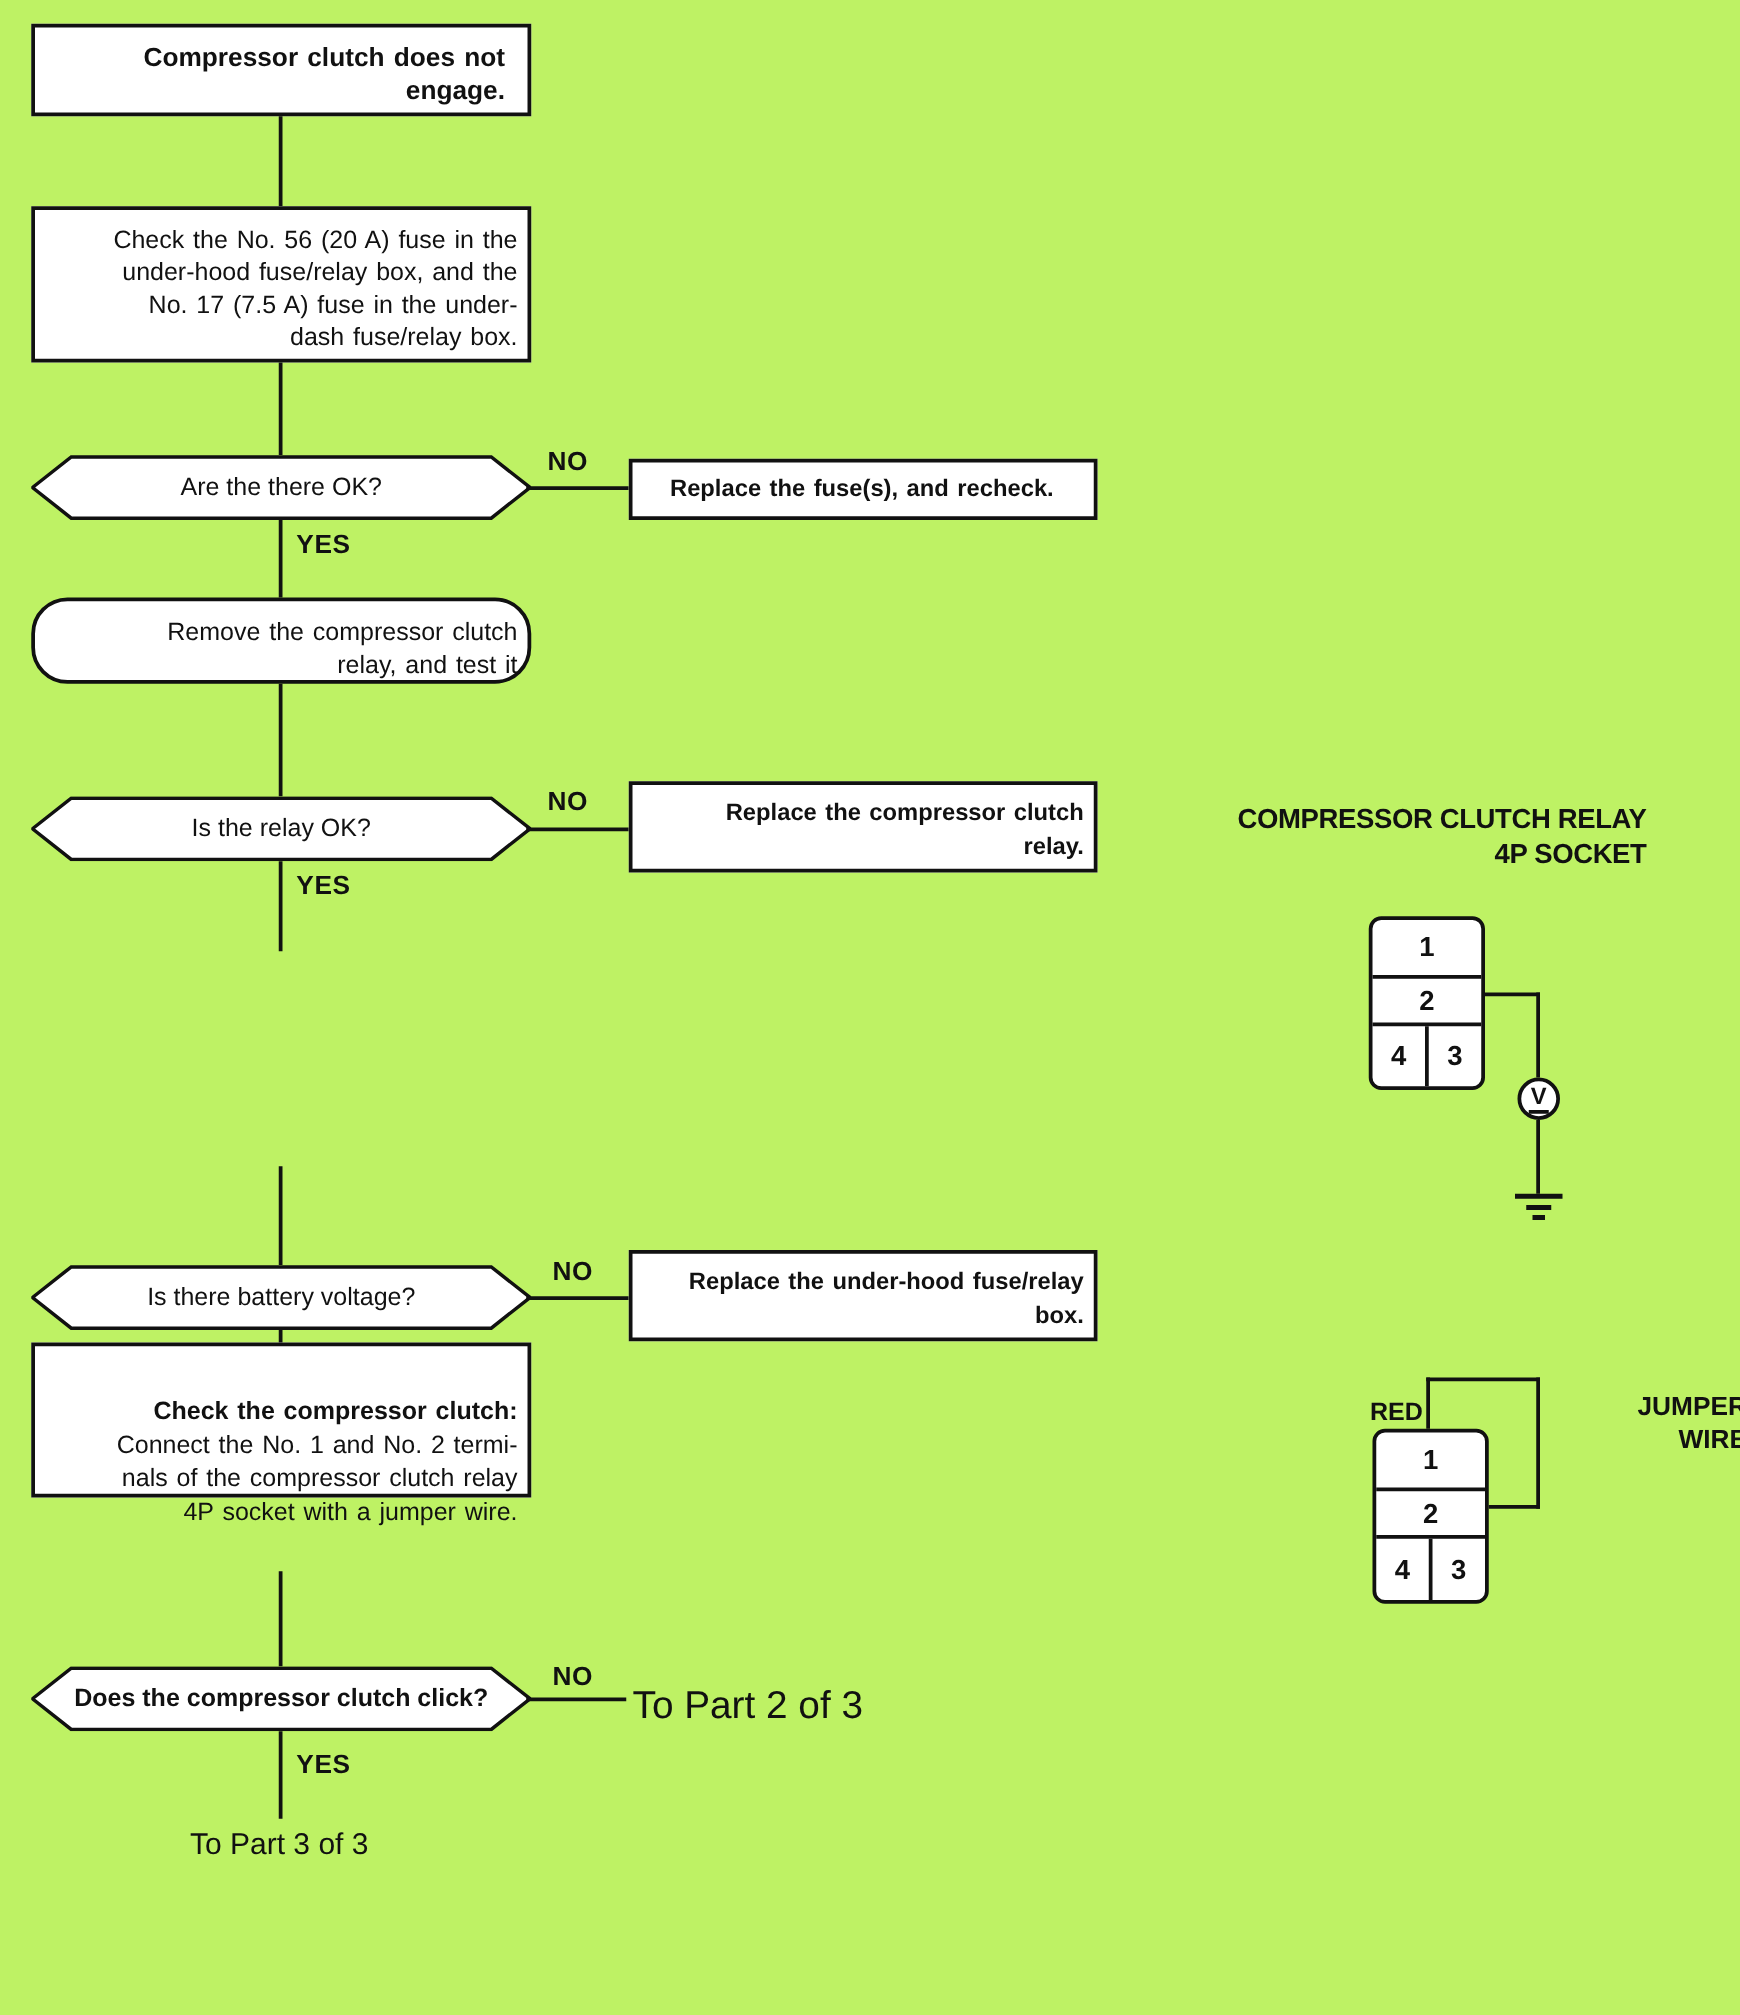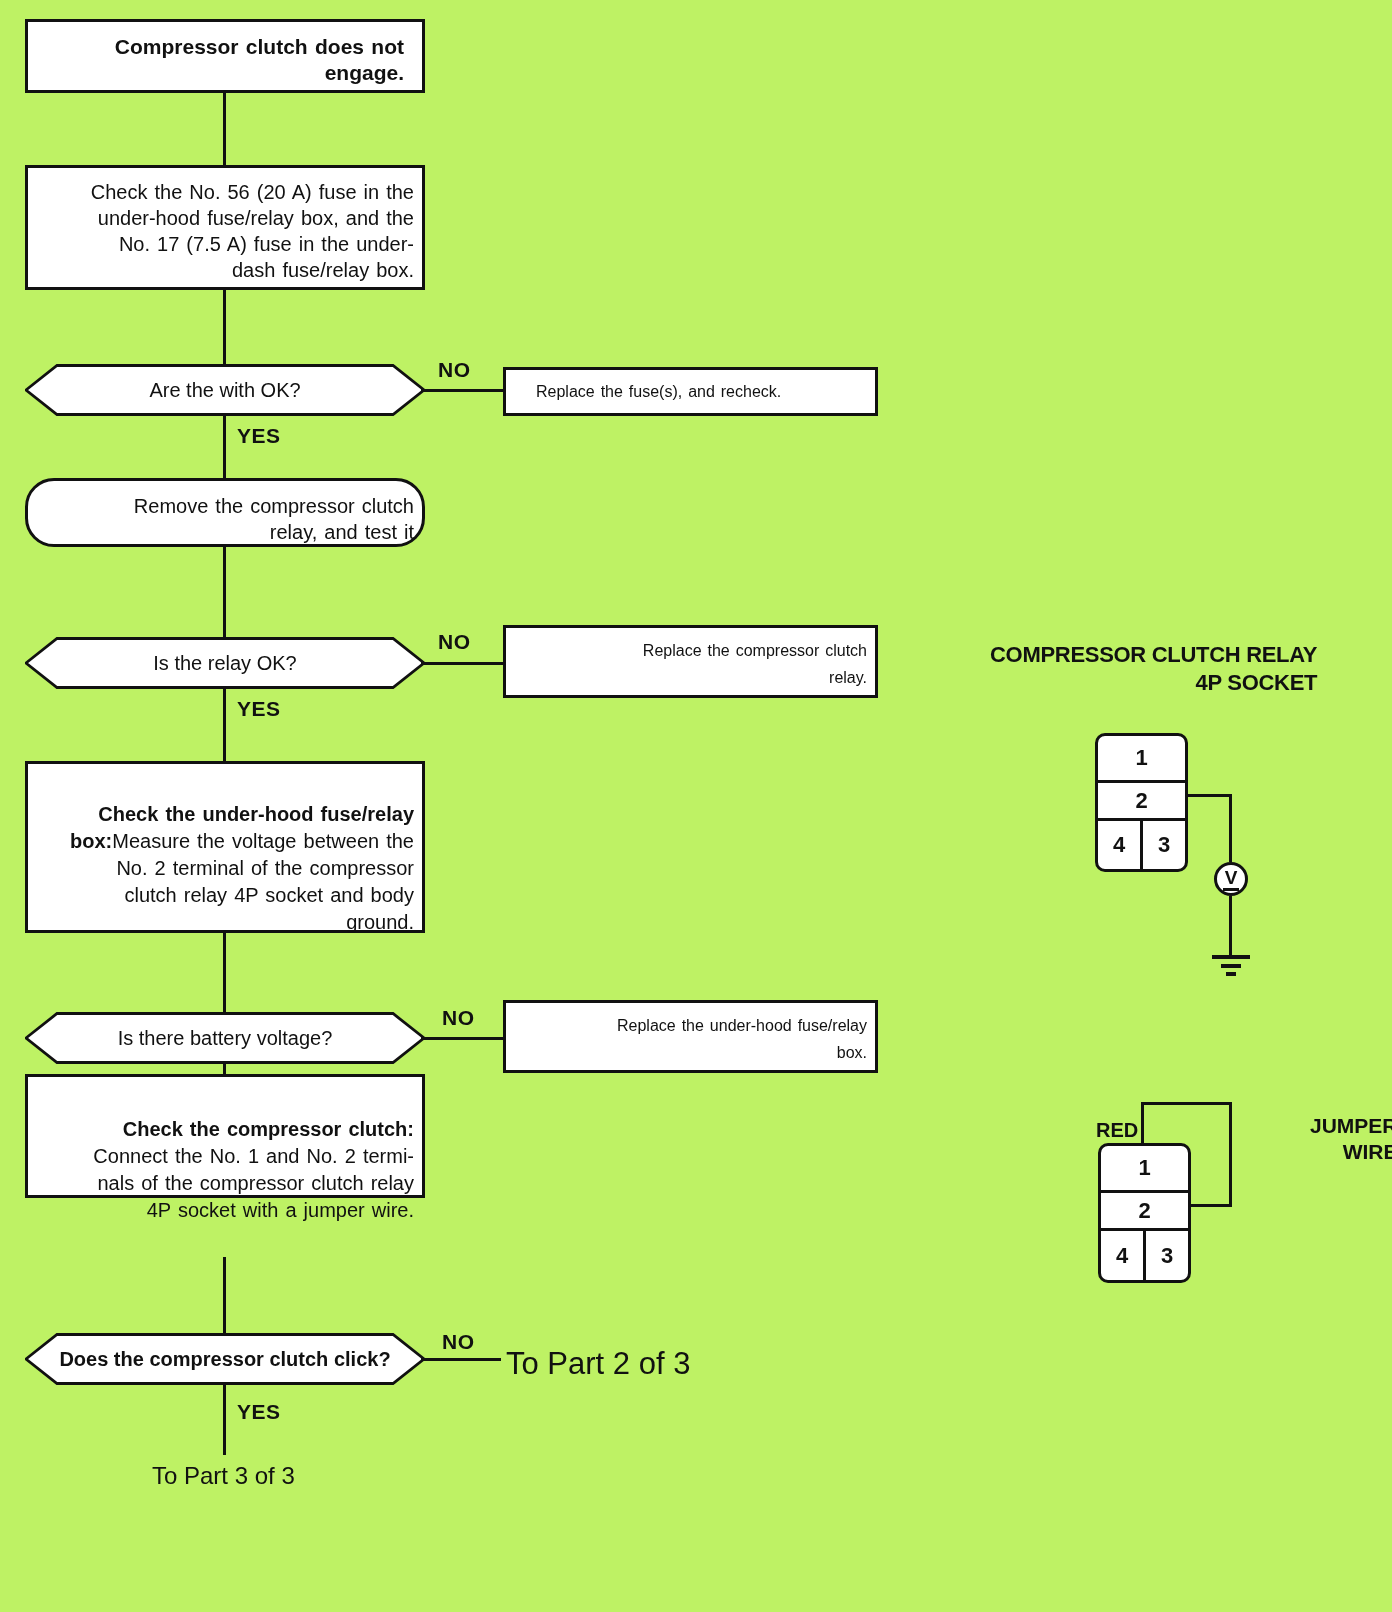--- a/index.html
+++ b/index.html
@@ -6,21 +6,21 @@
   .canvas{
     position:relative;width:1392px;height:1612px;background:#bef264;
     font-family:"Liberation Sans",sans-serif;color:#111;overflow:hidden;text-align:right;
   }
   .box{
     position:absolute;border:3px solid #111;background:#fff;
     font-size:20px;line-height:26px;white-space:pre-line;box-sizing:border-box;
     word-spacing:1.5px;
   }
   .bold{font-weight:bold;}
-  .answer{font-weight:normal;font-size:16px;line-height:27px;}
+  .answer{font-weight:bold;font-size:19px;line-height:27px;}
   .center-v{display:flex;align-items:center;}
   .hex{position:absolute;}
   .hex svg{position:absolute;left:0;top:0;}
   .hex-label{
     position:absolute;left:0;top:0;width:100%;height:100%;
     display:flex;align-items:center;justify-content:center;
     font-size:20px;
   }
   .vline{position:absolute;width:3px;background:#111;}
   .hline{position:absolute;height:3px;background:#111;}
@@ -63,21 +63,21 @@
 under-hood fuse/relay box, and the
 No. 17 (7.5 A) fuse in the under-
 dash fuse/relay box.</div>
 
   <div class="vline" style="left:223px;top:290px;height:74px;"></div>
 
   <div class="hex" style="left:25px;top:364px;width:400px;height:52px;">
     <svg width="400" height="52" viewBox="0 0 400 52">
       <polygon points="1,26 32,1.5 368,1.5 399,26 368,50.5 32,50.5" fill="#fff" stroke="#111" stroke-width="2.8"></polygon>
     </svg>
-    <div class="hex-label">Are the with OK?</div>
+    <div class="hex-label">Are the there OK?</div>
   </div>
   <div class="hline" style="left:421px;top:389px;width:82px;"></div>
   <div class="yesno" style="left:438px;top:358px;">NO</div>
   <div class="box answer center-v" style="left:503px;top:367px;width:375px;height:49px;padding:0 8px 0 30px;">Replace the fuse(s), and recheck.</div>
   <div class="yesno" style="left:237px;top:424px;">YES</div>
 
   <div class="vline" style="left:223px;top:416px;height:62px;"></div>
 
   <div class="box" style="left:25px;top:478px;width:400px;height:69px;padding:12px 8px 0 30px;border-radius:29px;">Remove the compressor clutch
 relay, and test it</div>
@@ -91,27 +91,20 @@
     <div class="hex-label">Is the relay OK?</div>
   </div>
   <div class="hline" style="left:421px;top:662px;width:82px;"></div>
   <div class="yesno" style="left:438px;top:630px;">NO</div>
   <div class="box answer" style="left:503px;top:625px;width:375px;height:73px;padding:9px 8px 0 30px;">Replace the compressor clutch
 relay.</div>
   <div class="yesno" style="left:237px;top:697px;">YES</div>
 
   <div class="vline" style="left:223px;top:689px;height:72px;"></div>
 
-  <div class="box" style="left:25px;top:761px;width:400px;height:172px;padding:10px 8px 0 30px;line-height:27px;">
-    <span class="bold">Check the under-hood fuse/relay
-box:</span><span>Measure the voltage between the
-No. 2 terminal of the compressor
-clutch relay 4P socket and body
-ground.</span>
-  </div>
 
   <div class="vline" style="left:223px;top:933px;height:79px;"></div>
 
   <div class="hex" style="left:25px;top:1012px;width:400px;height:52px;">
     <svg width="400" height="52" viewBox="0 0 400 52">
       <polygon points="1,26 32,1.5 368,1.5 399,26 368,50.5 32,50.5" fill="#fff" stroke="#111" stroke-width="2.8"></polygon>
     </svg>
     <div class="hex-label">Is there battery voltage?</div>
   </div>
   <div class="hline" style="left:421px;top:1037px;width:82px;"></div>

